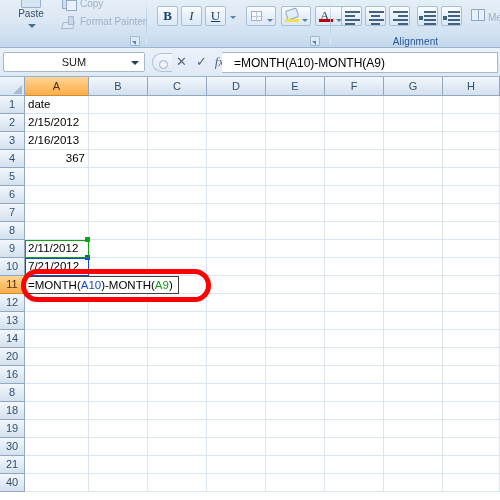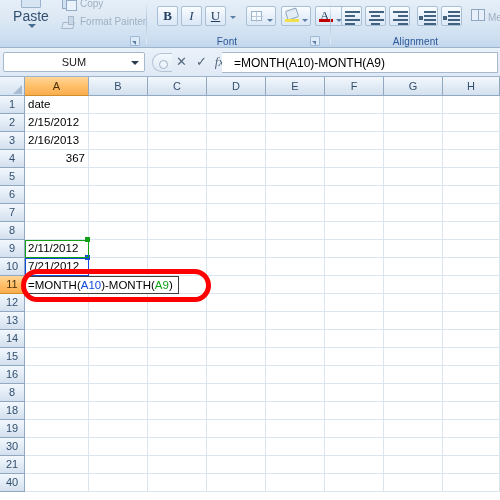--- a/index.html
+++ b/index.html
@@ -40,21 +40,21 @@
 
   
   .paste-btn {
     position: absolute; left: 8px; top: 0px; width: 46px; height: 44px;
     text-align: center; cursor: default;
   }
   .paste-ico {
     position: absolute; left: 13px; top: -10px; width: 20px; height: 18px;
     background: #d7e4f2; border: 1px solid #9ab2cc; border-radius: 1px;
   }
-  .paste-txt { position: absolute; top: 8px; left: 0; width: 100%; font-size: 14px; color: #33506e; }
+  .paste-txt { position: absolute; top: 8px; left: 0; width: 100%; font-size: 10px; color: #33506e; }
   .paste-arrow {
     position: absolute; left: 20px; top: 24px; width: 0; height: 0;
     border-left: 4px solid transparent; border-right: 4px solid transparent;
     border-top: 4px solid #4a6c90;
   }
   .cmd-sm {
     position: absolute; font-size: 10px; color: #9fb0c2; white-space: nowrap;
   }
   .cmd-ico-copy {
     position: absolute; left: 62px; top: -4px; width: 13px; height: 13px;
@@ -267,21 +267,20 @@
       <div class="fbtn wide" style="left:134px;">
         <span class="bucket-ico"></span>
         <span class="swatch" id="fill-swatch" style="background: rgb(242, 224, 74);"></span>
         <span class="car"></span>
       </div>
       <div class="fbtn wide" style="left:168px;">
         <span class="achar">A</span>
         <span class="swatch" id="fontcolor-swatch" style="background: rgb(192, 0, 0);"></span>
         <span class="car"></span>
       </div>
-      <div class="glabel" style="left:0; width:160px;">Font</div>
       <div class="dlaunch" style="left:163px;"></div>
     </div>
     <div class="gsep" style="left:330px;"></div>
 
     <div class="rgroup" id="grp-align" style="left:331px; width:169px;">
       <div class="abtn" style="left:10px;">
         <i style="top:4px; width:15px;"></i>
           <i style="top:8px; width:10px;"></i>
         <i style="top:12px; width:15px;"></i>
           <i style="top:16px; width:10px;"></i>
@@ -351,21 +350,21 @@
         <div class="rowhdr" style="top: 91px;">5</div>
         <div class="rowhdr" style="top: 109px;">6</div>
         <div class="rowhdr" style="top: 127px;">7</div>
         <div class="rowhdr" style="top: 145px;">8</div>
         <div class="rowhdr" style="top: 163px;">9</div>
         <div class="rowhdr" style="top: 181px;">10</div>
         <div class="rowhdr active" style="top: 199px;">11</div>
         <div class="rowhdr" style="top: 217px;">12</div>
         <div class="rowhdr" style="top: 235px;">13</div>
         <div class="rowhdr" style="top: 253px;">14</div>
-        <div class="rowhdr" style="top: 271px;">15</div>
+        <div class="rowhdr" style="top: 271px;">20</div>
         <div class="rowhdr" style="top: 289px;">16</div>
         <div class="rowhdr" style="top: 307px;">8</div>
         <div class="rowhdr" style="top: 325px;">18</div>
         <div class="rowhdr" style="top: 343px;">19</div>
         <div class="rowhdr" style="top: 361px;">30</div>
         <div class="rowhdr" style="top: 379px;">21</div>
         <div class="rowhdr" style="top: 397px;">40</div>
       </div>
     <div id="grid-cells">
         <div class="cell" style="left: 25px; top: 19px; width: 64px;">date</div>

